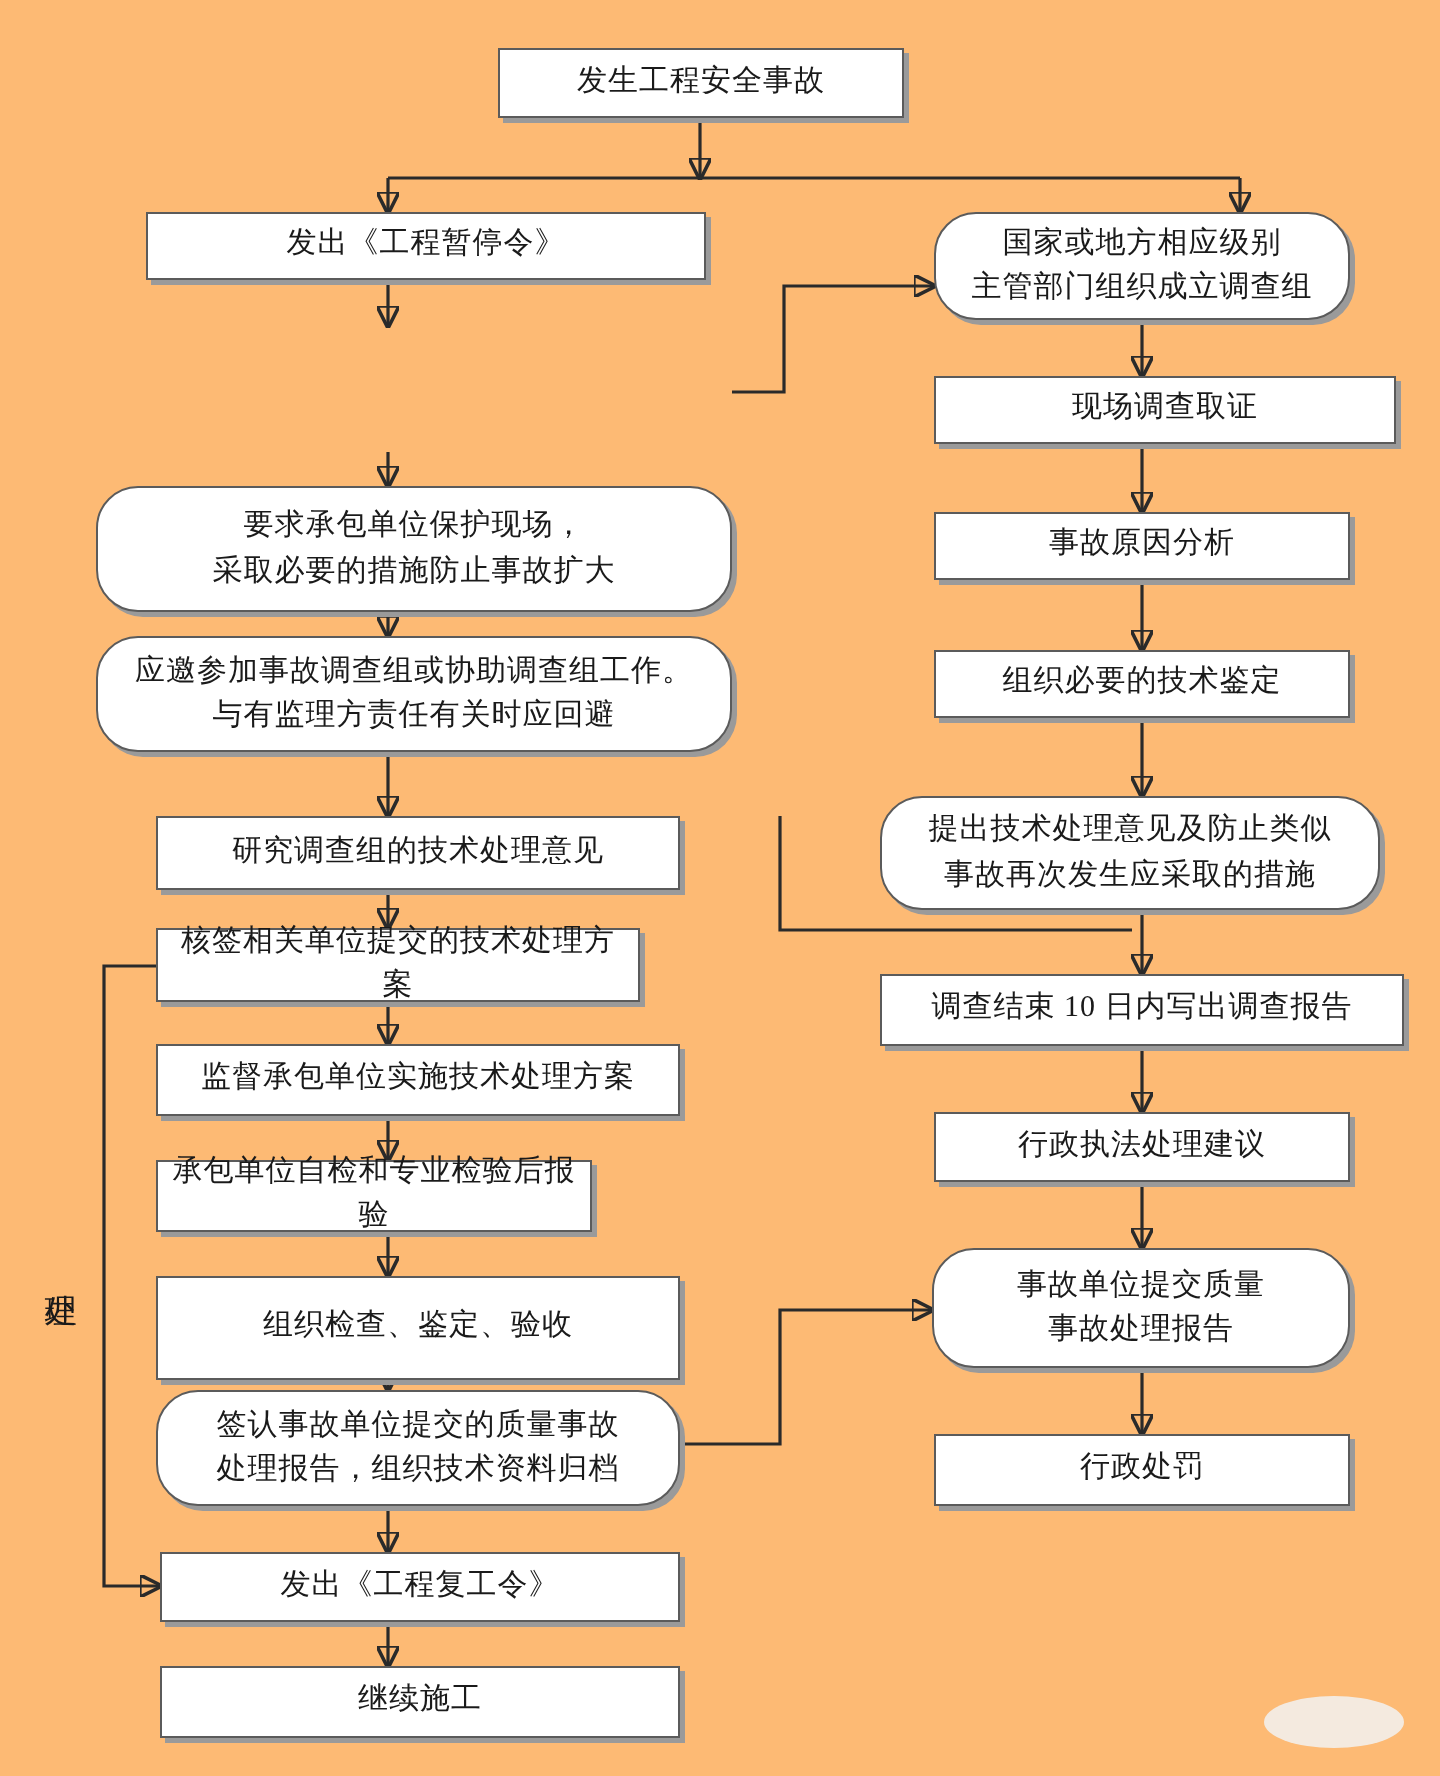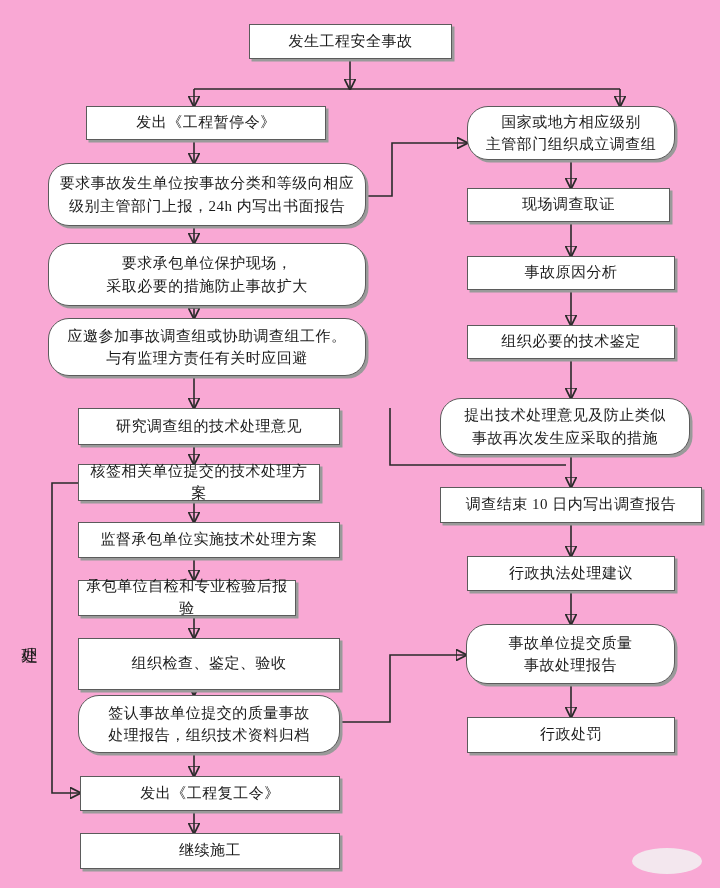--- a/index.html
+++ b/index.html
@@ -4,21 +4,21 @@
 <style>
   html, body {
     margin: 0;
     padding: 0;
     background: #ffffff;
   }
   #canvas {
     position: relative;
     width: 720px;
     height: 888px;
-    background: #f9a8d4;
+    background: #fdba74;
     font-family: "Liberation Serif", "DejaVu Serif", serif;
     overflow: hidden;
   }
   .node {
     position: absolute;
     box-sizing: border-box;
     background: #ffffff;
     border: 1.5px solid #5b5b5b;
     box-shadow: 2.5px 2.5px 0 0 #9a9a9a;
     display: flex;
@@ -111,28 +111,24 @@
 
     <path d="M 340 722 L 390 722 L 390 655 L 466 655" marker-end="url(#arr)"></path>
 
     <path d="M 78 483 L 52 483 L 52 793 L 80 793" marker-end="url(#arr)"></path>
   </svg>
 
   <div class="node" style="left:249px; top:24px; width:203px; height:35px;">
     <span>发生工程安全事故</span>
   </div>
 
-  <div class="node" style="left:86px; top:106px; width:240px; height:34px;">
+  <div class="node" style="left:73px; top:106px; width:280px; height:34px;">
     <span>发出《工程暂停令》</span>
   </div>
 
-  <div class="node two-line" style="left:48px; top:163px; width:318px; height:63px;">
-    <span>要求事故发生单位按事故分类和等级向相应
-级别主管部门上报，24h 内写出书面报告</span>
-  </div>
 
   <div class="node two-line" style="left:48px; top:243px; width:318px; height:63px;">
     <span>要求承包单位保护现场，
 采取必要的措施防止事故扩大</span>
   </div>
 
   <div class="node two-line" style="left:48px; top:318px; width:318px; height:58px;">
     <span>应邀参加事故调查组或协助调查组工作。
 与有监理方责任有关时应回避</span>
   </div>
@@ -168,21 +164,21 @@
 
   <div class="node" style="left:80px; top:833px; width:260px; height:36px;">
     <span>继续施工</span>
   </div>
 
   <div class="node two-line" style="left:467px; top:106px; width:208px; height:54px;">
     <span>国家或地方相应级别
 主管部门组织成立调查组</span>
   </div>
 
-  <div class="node" style="left:467px; top:188px; width:203px; height:34px;">
+  <div class="node" style="left:467px; top:188px; width:231px; height:34px;">
     <span>现场调查取证</span>
   </div>
 
   <div class="node" style="left:467px; top:256px; width:208px; height:34px;">
     <span>事故原因分析</span>
   </div>
 
   <div class="node" style="left:467px; top:325px; width:208px; height:34px;">
     <span>组织必要的技术鉴定</span>
   </div>

